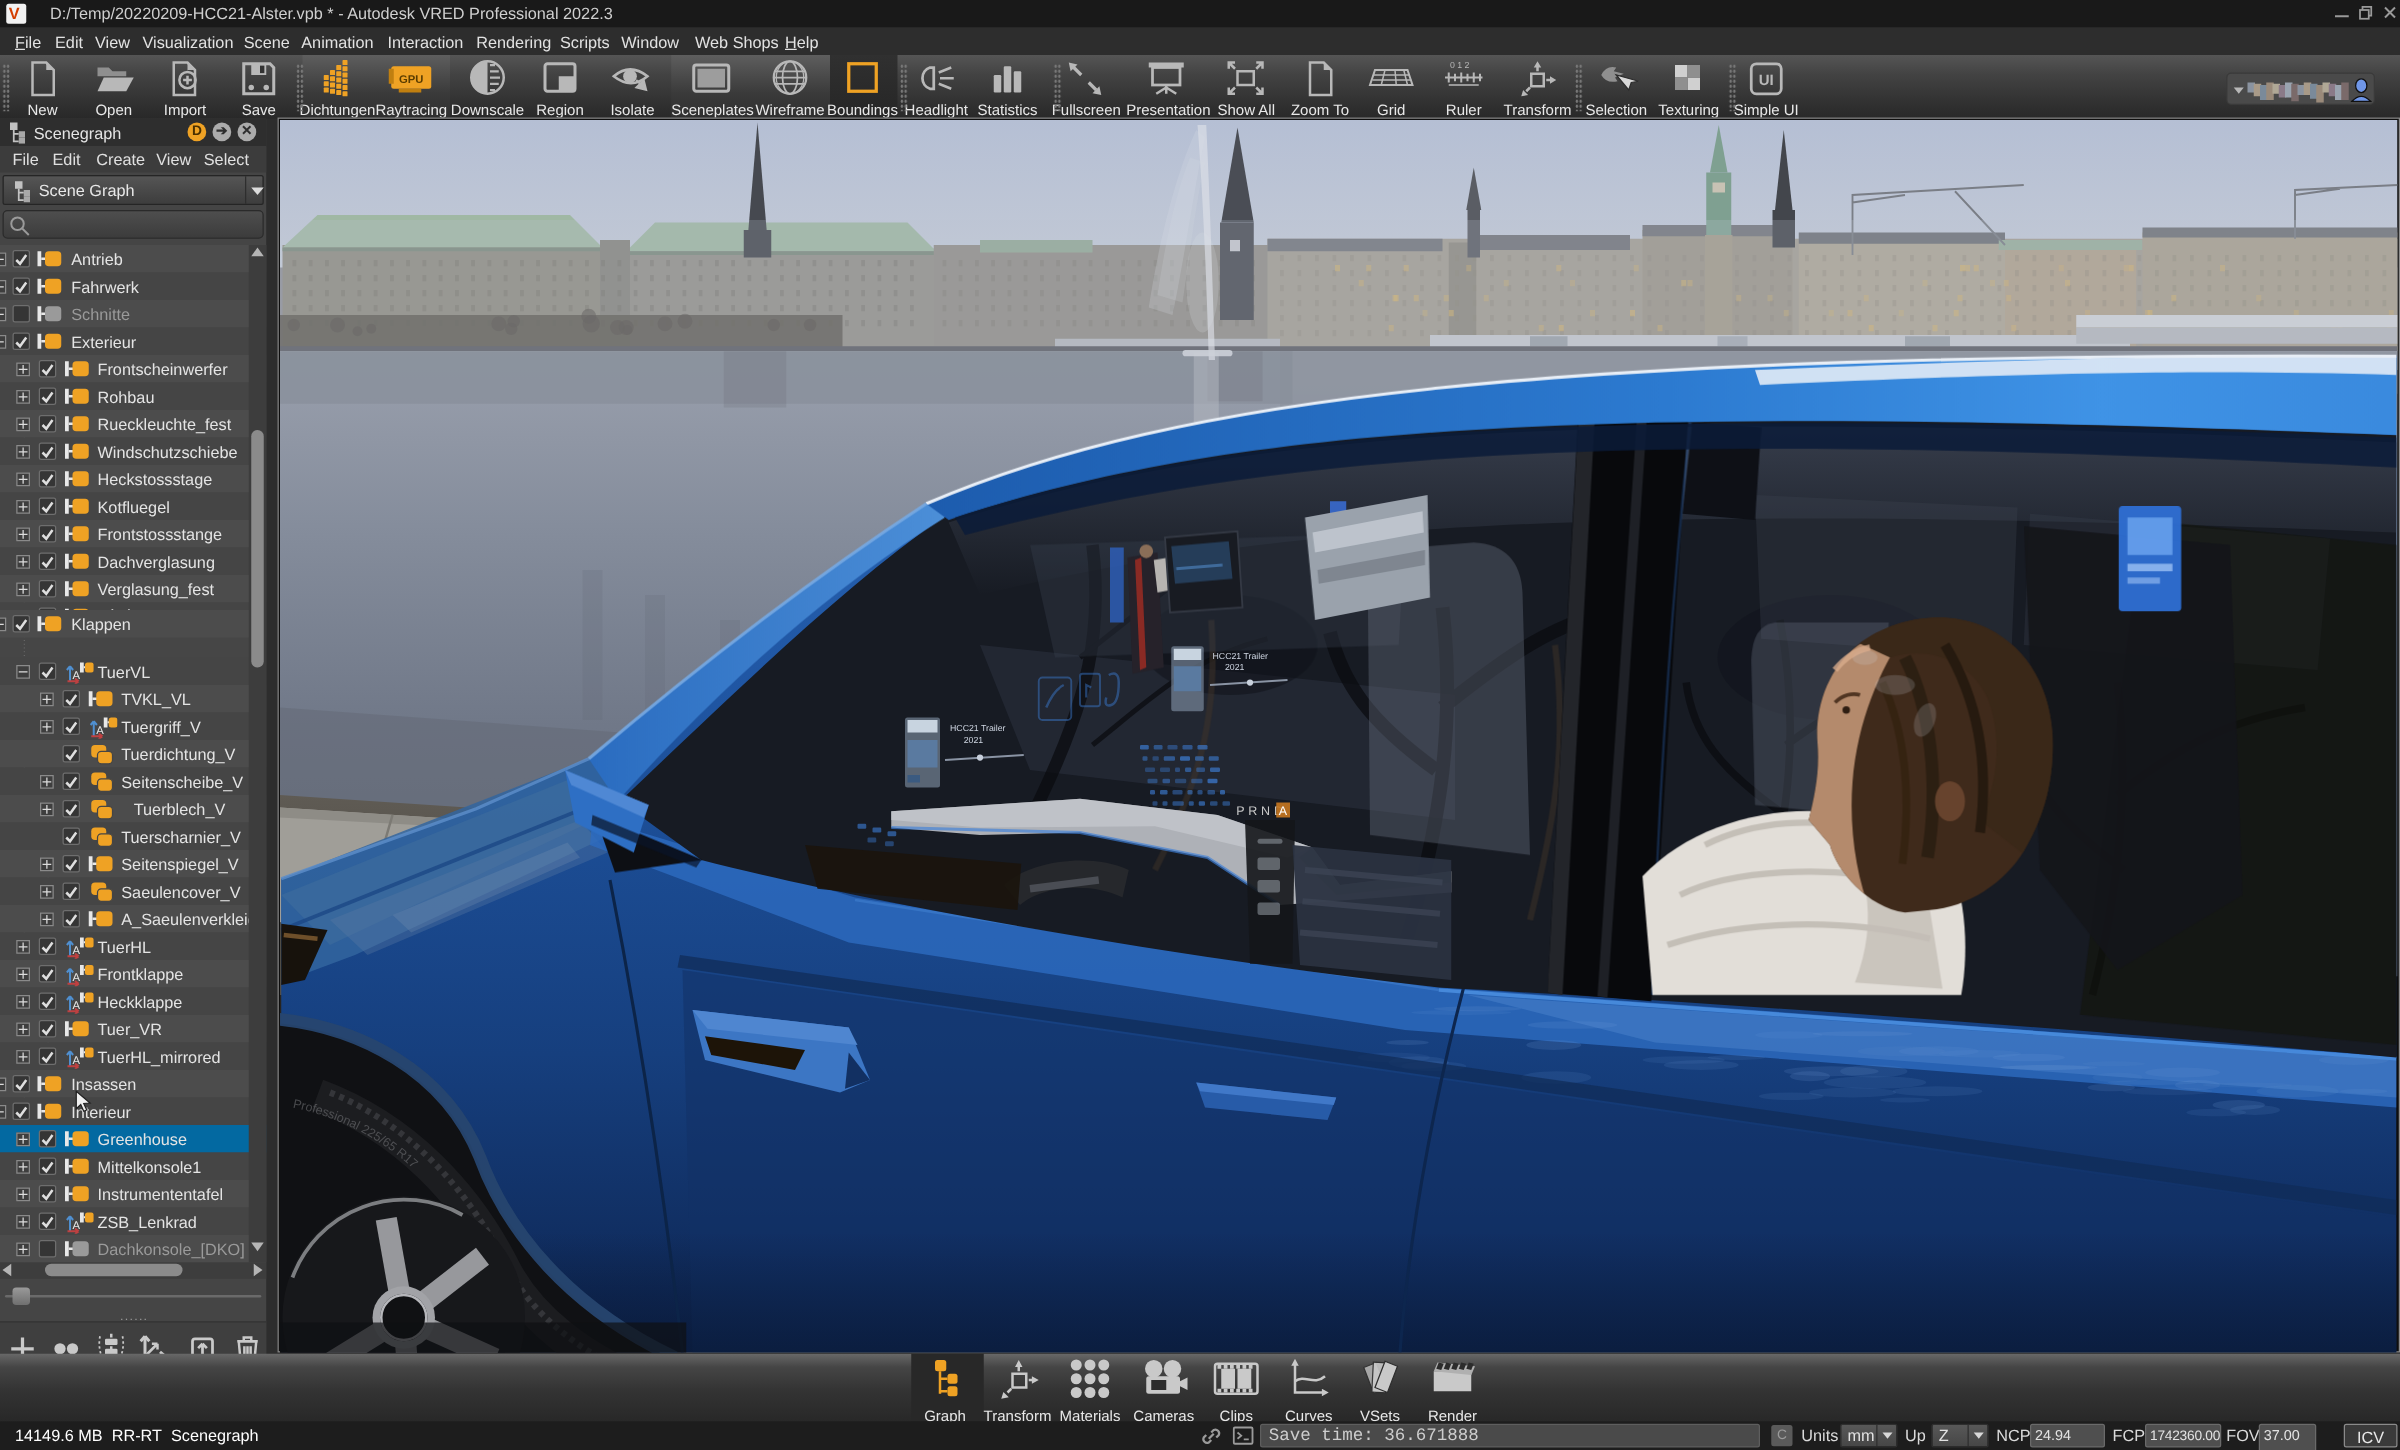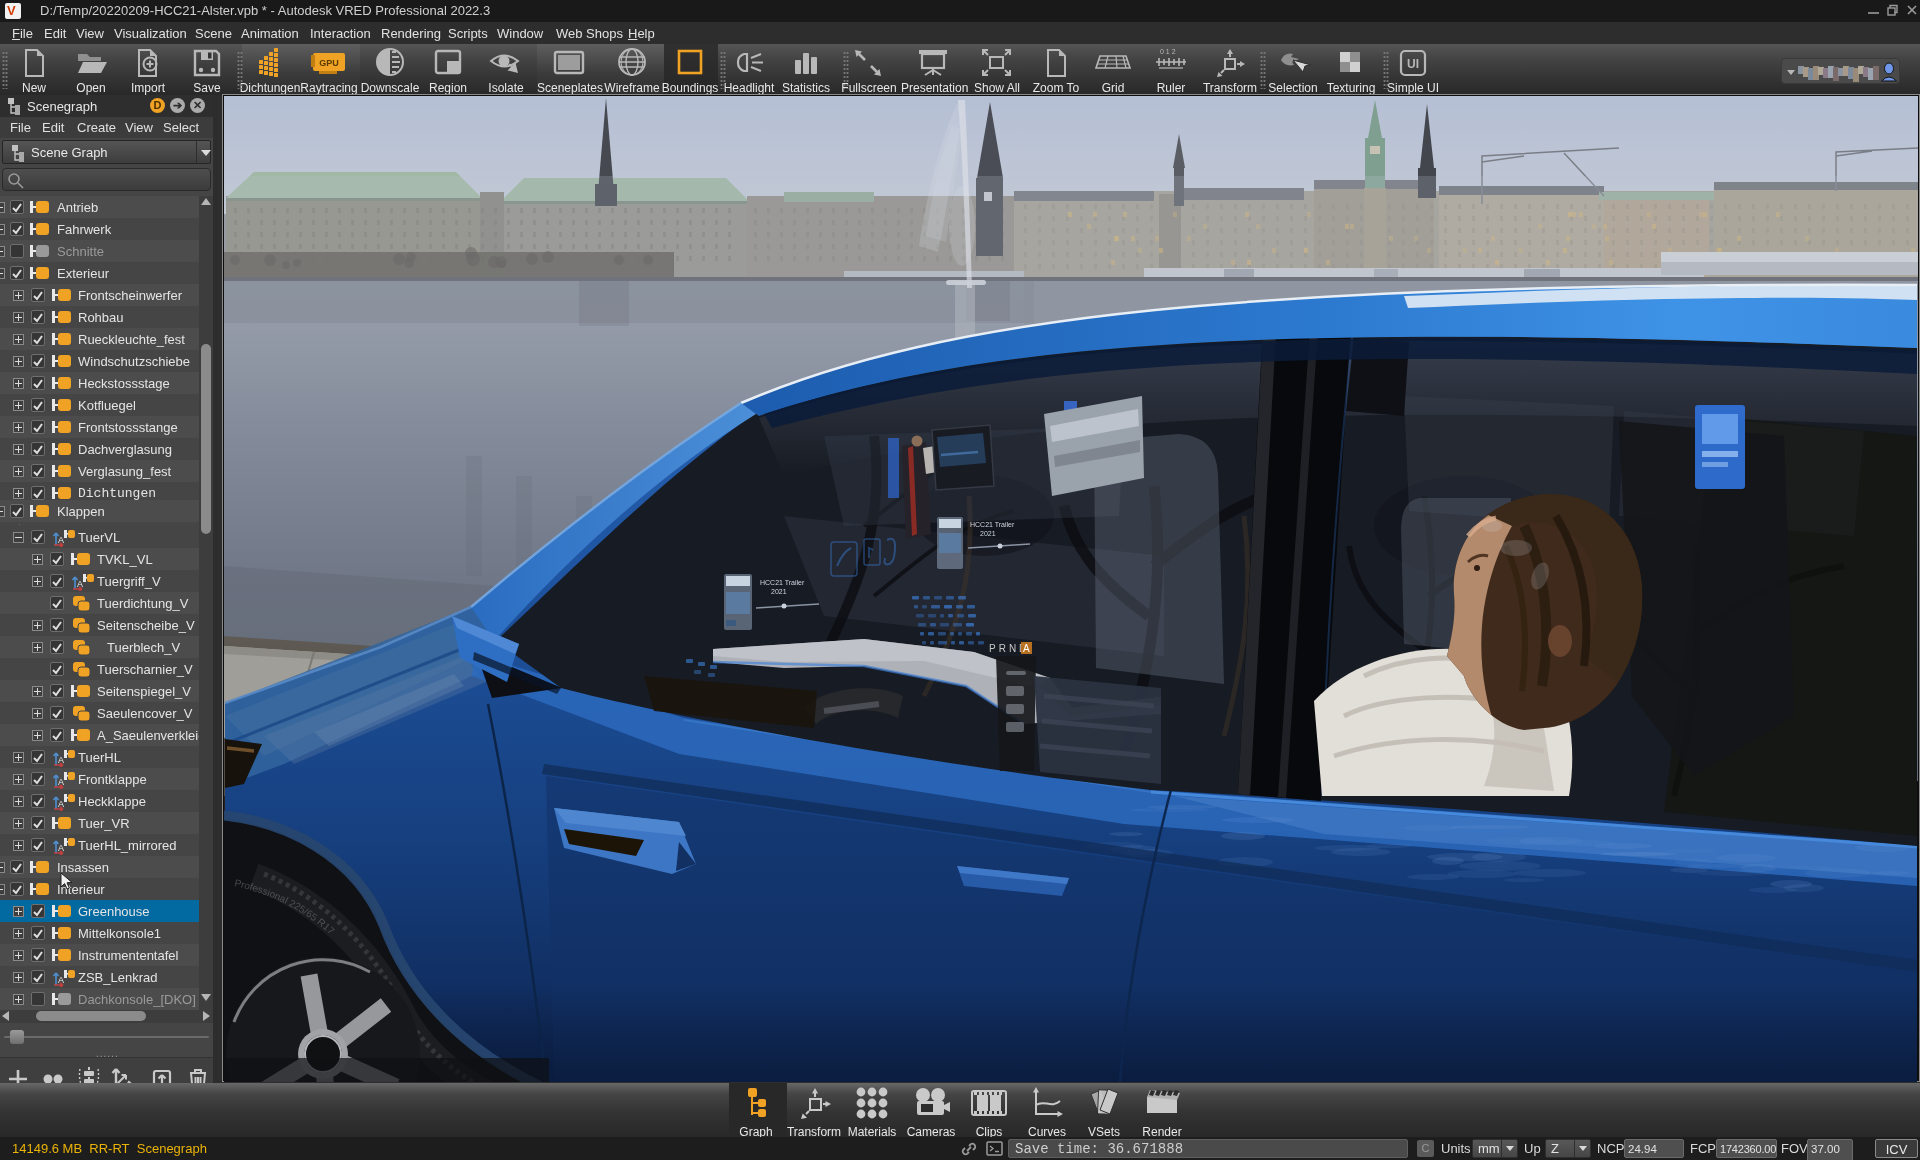--- a/index.html
+++ b/index.html
@@ -562,21 +562,21 @@
               <path d="M2 6 l3 3 l5 -7" fill="none" stroke="#dedede" stroke-width="2"></path>
             </svg>
           </div>
 <div class="nico" style="left:51px;"><svg width="22" height="16" viewBox="0 0 22 16">
               <rect x="1" y="2" width="3" height="12" fill="#e8e8e8"></rect>
               <rect x="4" y="7" width="4" height="2" fill="#e8e8e8"></rect>
               <rect x="7" y="2" width="13" height="12" rx="3" fill="#efa224"></rect>
             </svg></div>
 <div class="nm " style="left:78px;font-family:Liberation Mono, monospace;">Dichtungen</div>
 </div>
-<div class="trow" style="top:304px;background:#4c4c4c;">
+<div class="trow" style="top:292px;background:#4c4c4c;">
 <div class="pm plus" style="left:-6px;">
             <i></i>
           </div>
 <div class="cb" style="left:10px;">
             <svg width="12" height="12" viewBox="0 0 12 12">
               <path d="M2 6 l3 3 l5 -7" fill="none" stroke="#dedede" stroke-width="2"></path>
             </svg>
           </div>
 <div class="nico" style="left:29px;"><svg width="22" height="16" viewBox="0 0 22 16">
               <rect x="1" y="2" width="3" height="12" fill="#e8e8e8"></rect>
@@ -2204,21 +2204,21 @@
           <path d="M5 12 h30 v16 h-30 z" fill="#c9c9c9"></path>
           <path d="M5 12 l3 -7 30 3 -3 7 z" fill="#b0b0b0"></path>
           <path d="M9 5 l4 1 -2 5 -4 -1 z" fill="#2c2c2c"></path>
           <path d="M15 5 l4 1 -2 5 -4 -1 z" fill="#2c2c2c"></path>
           <path d="M21 5 l4 1 -2 5 -4 -1 z" fill="#2c2c2c"></path>
           <path d="M27 5 l4 1 -2 5 -4 -1 z" fill="#2c2c2c"></path>
           <path d="M33 5 l4 1 -2 5 -4 -1 z" fill="#2c2c2c"></path>
         </svg><span style="display:block;font-size:12px;color:#e8e8e8;margin-top:0px;">Render</span></div>
 </div>
 <div class="abs" style="left:0;top:1137px;width:1920px;height:23px;background:#1d1d1d;">
-<span class="abs" style="left:12px;top:4px;font-size:13px;color:#eab308;">14149.6 MB&nbsp;&nbsp;RR-RT&nbsp;&nbsp;Scenegraph</span>
+<span class="abs" style="left:12px;top:4px;font-size:13px;color:#ffffff;">14149.6 MB&nbsp;&nbsp;RR-RT&nbsp;&nbsp;Scenegraph</span>
 <svg class="abs" style="left:960px;top:3px;" width="18" height="18" viewBox="0 0 18 18">
         <path d="M7 11 L11 7 M5 8 l-2 2 a3 3 0 0 0 4 4 l2 -2 M13 10 l2 -2 a3 3 0 0 0 -4 -4 l-2 2" stroke="#9a9a9a" stroke-width="1.8" fill="none"></path>
       </svg>
 <svg class="abs" style="left:986px;top:3px;" width="18" height="18" viewBox="0 0 18 18">
         <rect x="1" y="2" width="15" height="13" rx="1" fill="none" stroke="#9a9a9a" stroke-width="1.5"></rect>
         <path d="M4 6 l3 2.5 -3 2.5 M9 11.5 h4" stroke="#9a9a9a" stroke-width="1.4" fill="none"></path>
       </svg>
 <div class="abs" style="left:1008px;top:2px;width:400px;height:19px;background:#4a4a4a;border:1px solid #5e5e5e;border-radius:2px;">
 <span class="abs" style="left:6px;top:1px;font-size:14px;color:#cdcdcd;font-family:'Liberation Mono',monospace;">Save time: 36.671888</span>
       </div>

